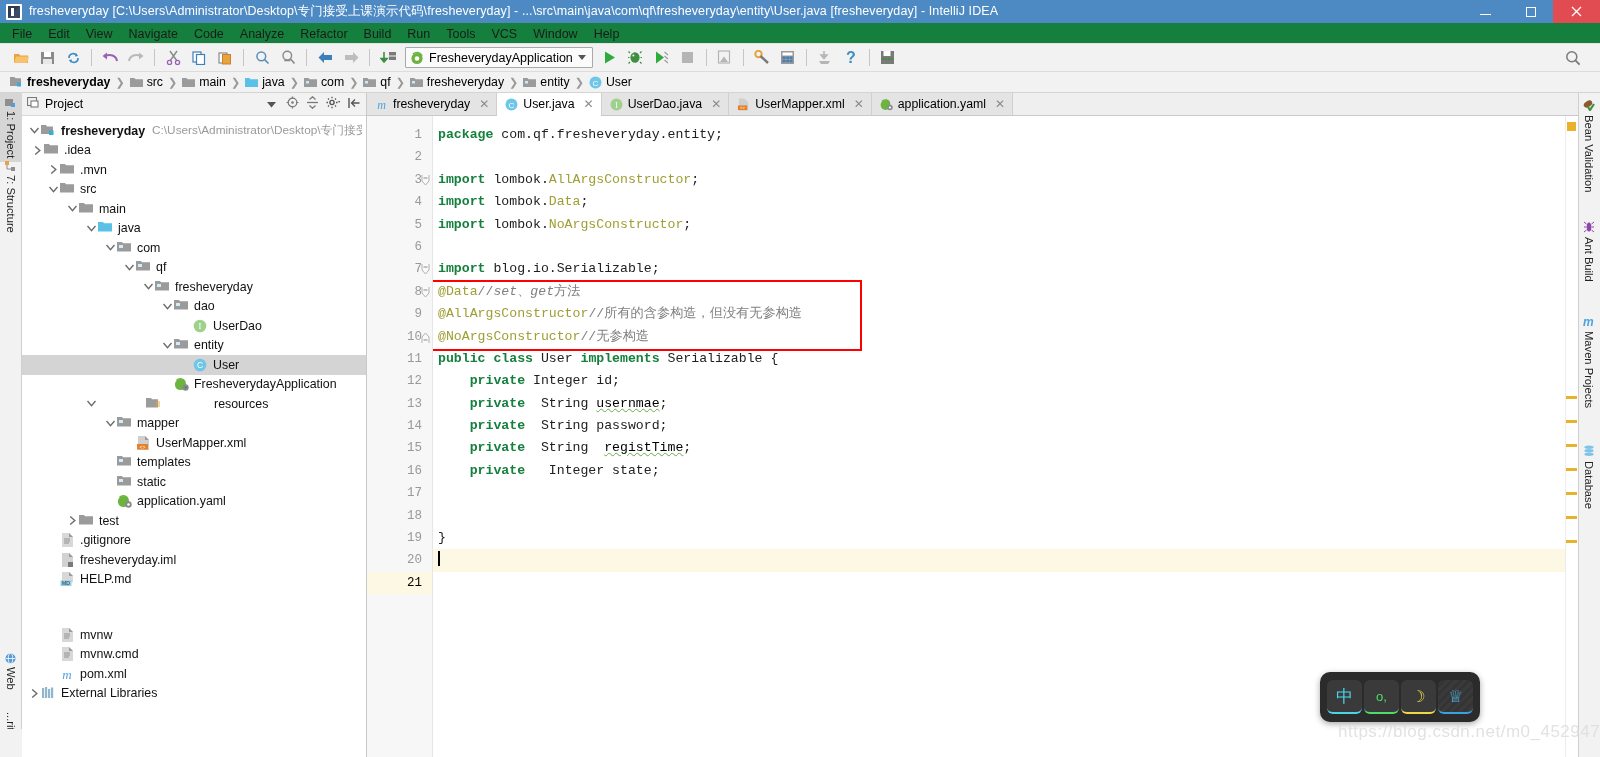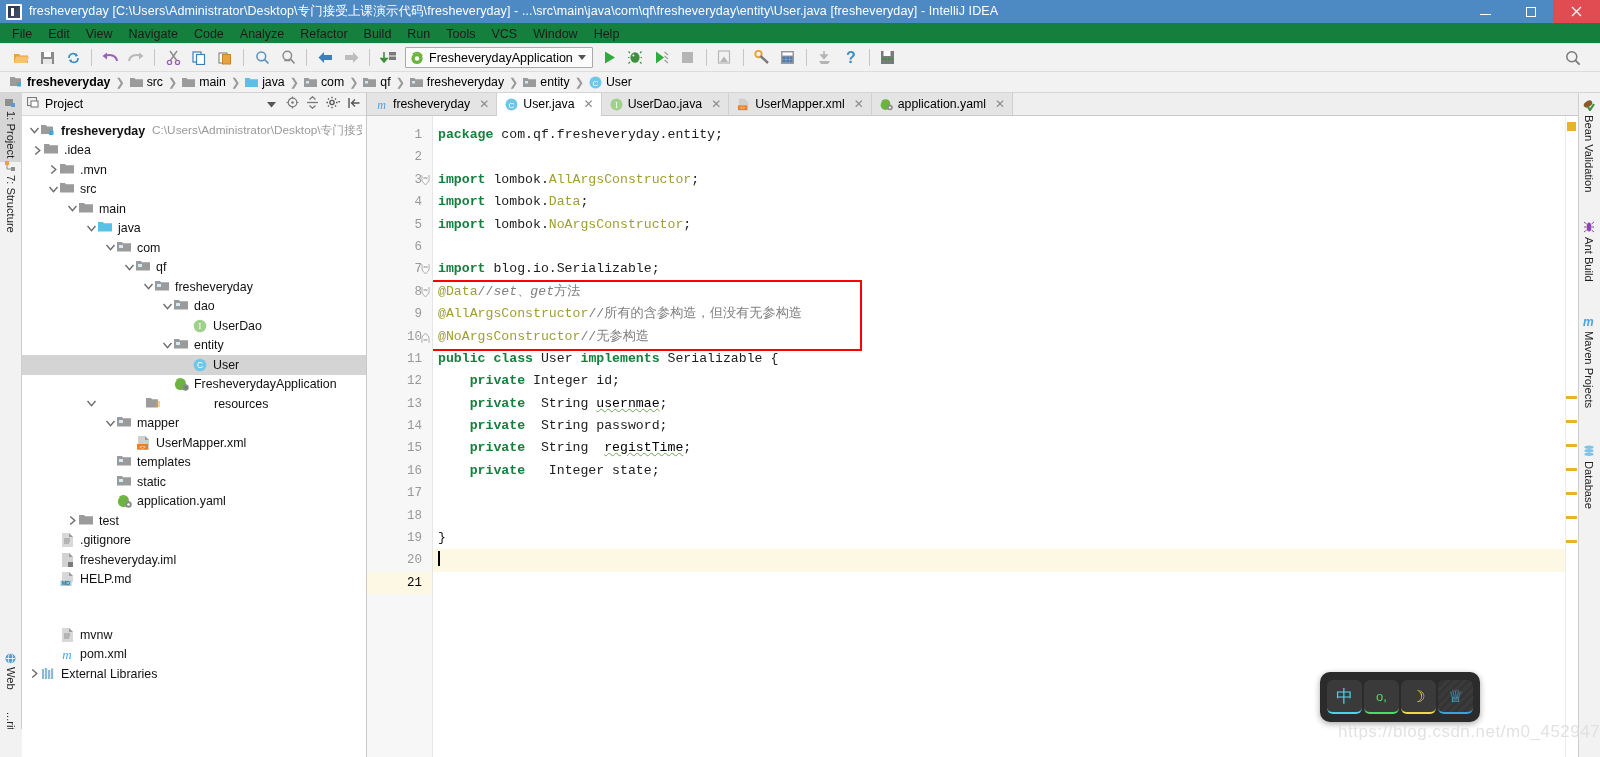--- a/index.html
+++ b/index.html
@@ -919,20 +919,31 @@
         <div class="trow" style="padding-left: 25px; margin-top: 36px;">
           <span class="twist"></span>
           <span class="ticon"><svg width="15" height="14" viewBox="0 0 15 14">
               <path d="M2 0h7l4 4v10H2z" fill="#d8d8d8"></path>
               <path d="M9 0l4 4H9z" fill="#9b9b9b"></path>
               <g stroke="#8a8a8a" stroke-width=".9">
                 <path d="M4 6h6M4 8h6M4 10h5"></path>
               </g>
             </svg></span>
           <span class="tlabel">mvnw</span>
+        </div>
+        <div class="trow" style="padding-left: 25px;">
+          <span class="twist"></span>
+          <span class="ticon"><svg width="15" height="14" viewBox="0 0 15 14">
+              <path d="M2 0h7l4 4v10H2z" fill="#d8d8d8"></path>
+              <path d="M9 0l4 4H9z" fill="#9b9b9b"></path>
+              <g stroke="#8a8a8a" stroke-width=".9">
+                <path d="M4 6h6M4 8h6M4 10h5"></path>
+              </g>
+            </svg></span>
+          <span class="tlabel">mvnw.cmd</span>
         </div>
         <div class="trow" style="padding-left: 25px;">
           <span class="twist"></span>
           <span class="ticon"><svg width="15" height="14" viewBox="0 0 15 14">
               <text x="7" y="12" font-size="13" fill="#4fa3dd" text-anchor="middle" font-style="italic" font-family="Liberation Serif">m</text>
             </svg></span>
           <span class="tlabel">pom.xml</span>
         </div>
         <div class="trow" style="padding-left: 6px;">
           <span class="twist">

